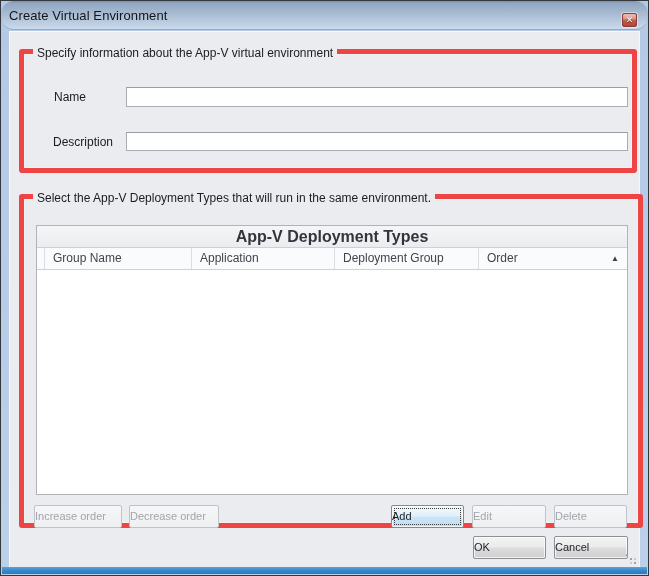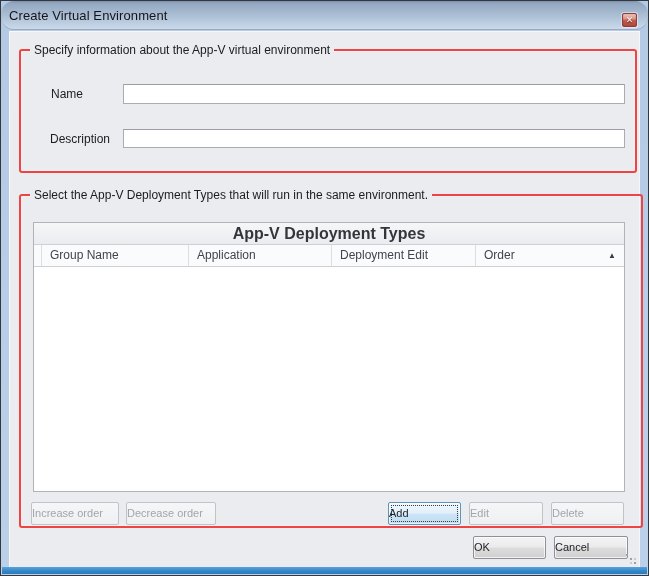--- a/index.html
+++ b/index.html
@@ -49,21 +49,21 @@
   
   .client {
     position: absolute; left: 8px; right: 8px; top: 30px; bottom: 8px;
     background: #ebecf0;
     box-shadow: inset 1px 1px 0 rgba(255,255,255,.65), inset -1px 0 0 rgba(255,255,255,.5);
   }
 
   
   .groupbox {
     position: absolute;
-    border: 2px solid #ef4444;
+    border: 5px solid #ef4444;
     border-radius: 3px;
     box-shadow: inset 0 0 0 1px rgba(255,255,255,.35);
   }
   .groupbox > .legend {
     position: absolute; top: -8px; left: 9px;
     background: #ebecf0; padding: 0 4px;
     font-size: 12px; color: #1b1c20; white-space: nowrap;
   }
   .gb-info { left: 10px; top: 18px;  width: 618px; height: 124px; }
   .gb-deploy { left: 10px; top: 163px; width: 624px; height: 334px; }
@@ -183,21 +183,21 @@
 
     <div class="groupbox gb-deploy">
       <div class="legend">Select the App-V Deployment Types that will run in the same environment.</div>
 
       <div class="dtable">
         <div class="dtable-band">App-V Deployment Types</div>
         <div class="dtable-cols">
           <div class="hcol hcol-sel"></div>
           <div class="hcol hcol-group">Group Name</div>
           <div class="hcol hcol-app">Application</div>
-          <div class="hcol hcol-dtype">Deployment Edit</div>
+          <div class="hcol hcol-dtype">Deployment Group</div>
           <div class="hcol hcol-order">
             <span>Order</span>
             <span class="sort-arrow">▲</span>
           </div>
         </div>
         <div class="dtable-body"></div>
       </div>
 
       <div class="btn disabled btn-increase">Increase order</div>
       <div class="btn disabled btn-decrease">Decrease order</div>

